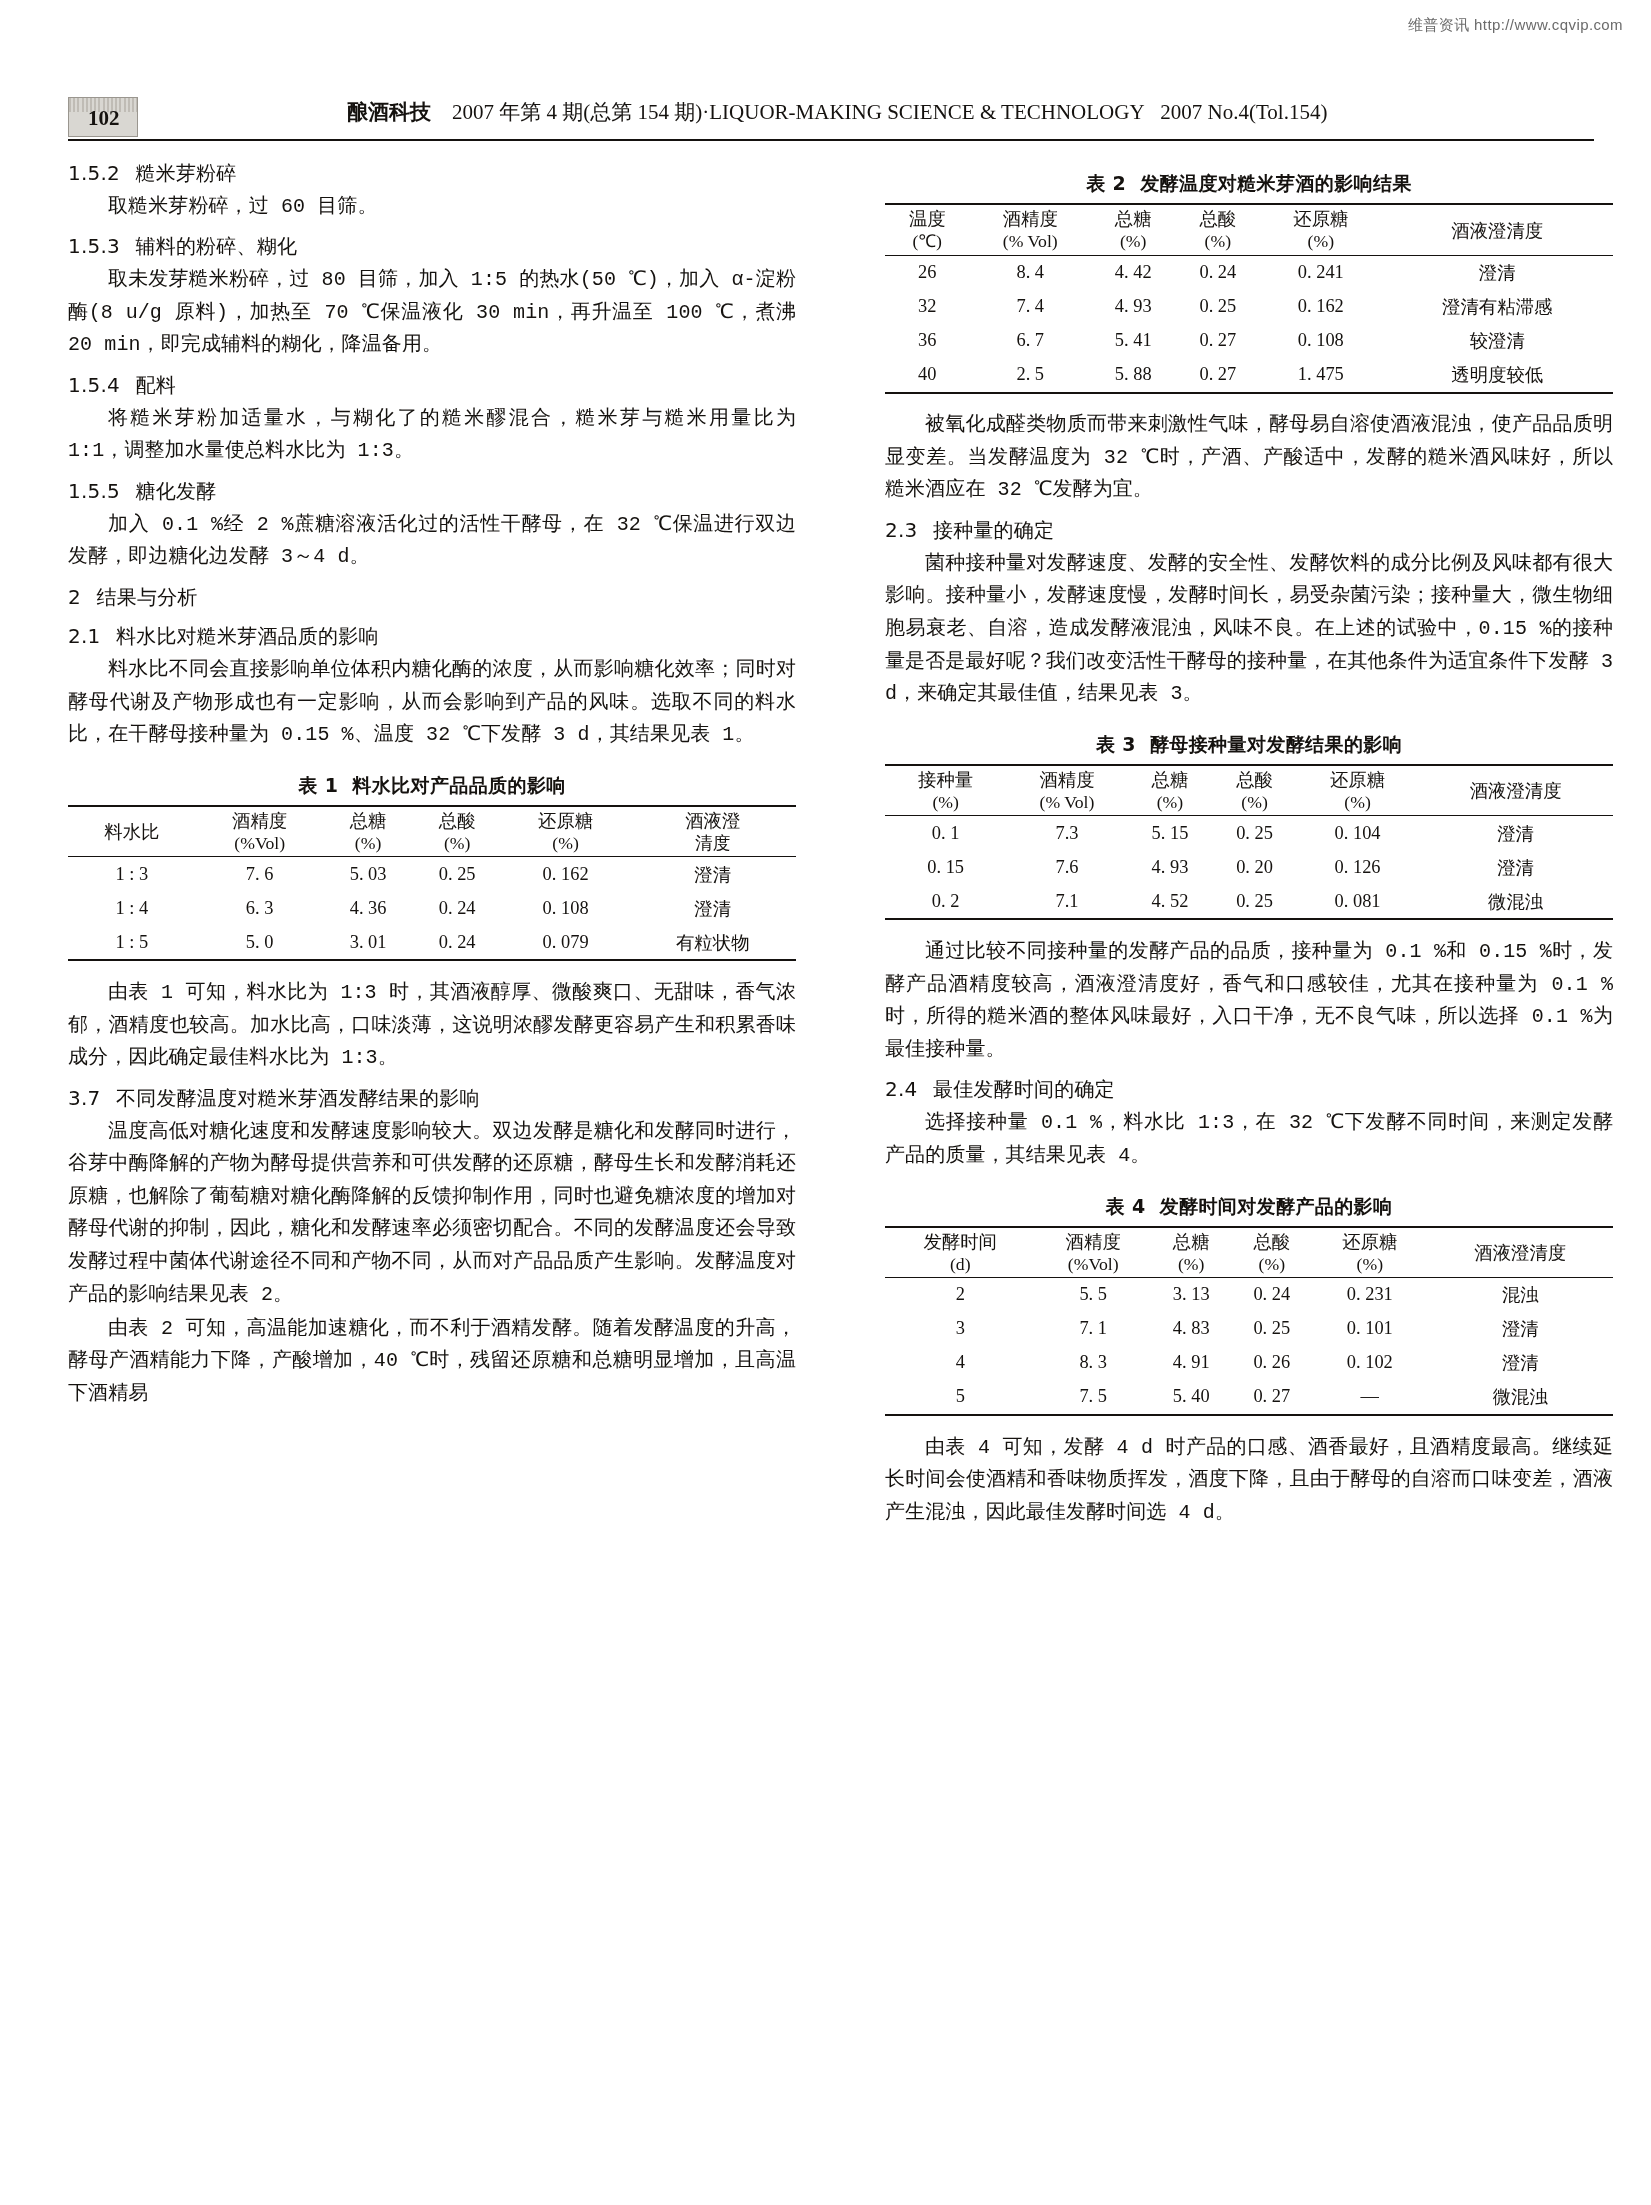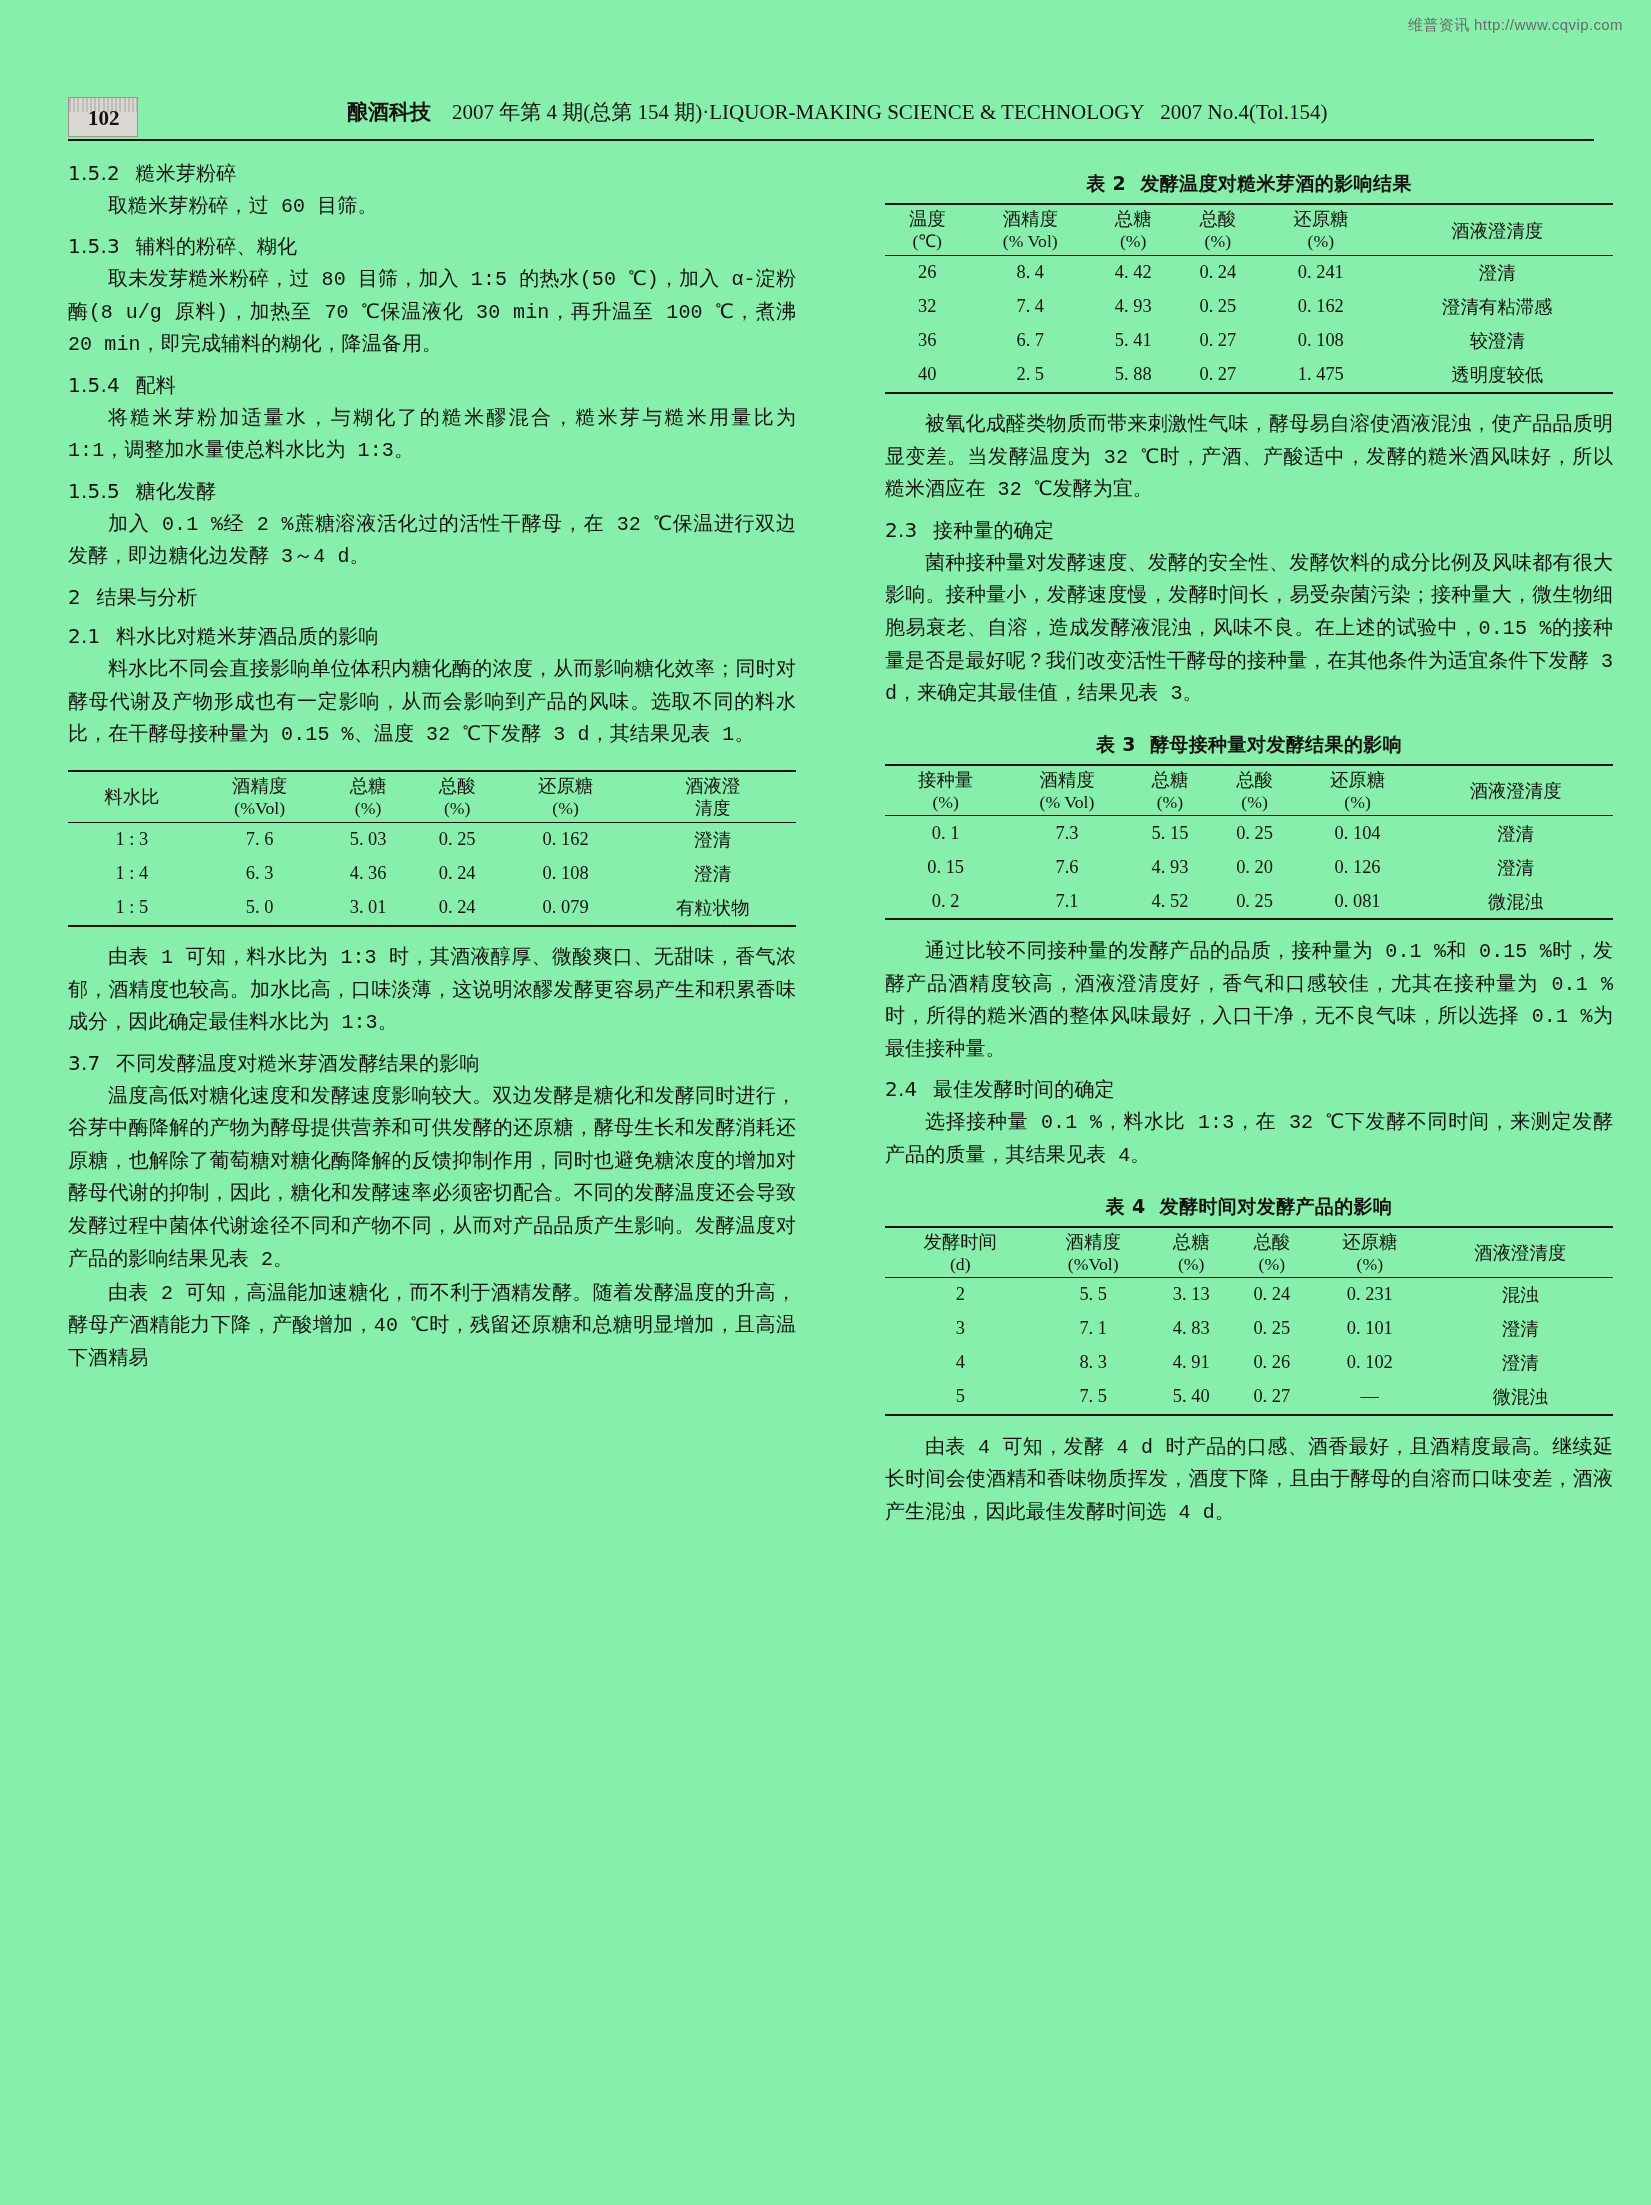--- a/index.html
+++ b/index.html
@@ -4,21 +4,21 @@
 <style>
   html, body {
     margin: 0;
     padding: 0;
     background: #e8e6e1;
   }
   .page {
     position: relative;
     width: 1651px;
     height: 2205px;
-    background: #86efac;
+    background: #ffffff;
     font-family: "Liberation Serif", "DejaVu Serif", serif;
     color: #15120f;
     overflow: hidden;
   }
   .watermark {
     position: absolute;
     top: 15.6px;
     right: 28px;
     font-size: 15px;
     color: #6b6b6b;
@@ -170,20 +170,21 @@
       <div class="h-num"><span>1.5.3</span><span class="sp"></span><span>辅料的粉碎、糊化</span></div>
       <p class="body">取未发芽糙米粉碎，过 80 目筛，加入 1:5 的热水(50 ℃)，加入 α-淀粉酶(8 u/g 原料)，加热至 70 ℃保温液化 30 min，再升温至 100 ℃，煮沸 20 min，即完成辅料的糊化，降温备用。</p>
       <div class="h-num"><span>1.5.4</span><span class="sp"></span><span>配料</span></div>
       <p class="body">将糙米芽粉加适量水，与糊化了的糙米醪混合，糙米芽与糙米用量比为 1:1，调整加水量使总料水比为 1:3。</p>
       <div class="h-num"><span>1.5.5</span><span class="sp"></span><span>糖化发酵</span></div>
       <p class="body">加入 0.1 %经 2 %蔗糖溶液活化过的活性干酵母，在 32 ℃保温进行双边发酵，即边糖化边发酵 3～4 d。</p>
       <div class="h-num"><span>2</span><span class="sp"></span><span>结果与分析</span></div>
       <div class="h-num"><span>2.1</span><span class="sp"></span><span>料水比对糙米芽酒品质的影响</span></div>
       <p class="body">料水比不同会直接影响单位体积内糖化酶的浓度，从而影响糖化效率；同时对酵母代谢及产物形成也有一定影响，从而会影响到产品的风味。选取不同的料水比，在干酵母接种量为 0.15 %、温度 32 ℃下发酵 3 d，其结果见表 1。</p>
       <div class="tbl-wrap">
+        <div class="tbl-title"><span class="tnum">表 1</span><span>料水比对产品品质的影响</span></div>
         <table class="data">
           <thead>
             <tr class="top-line mid-line">
               <th class="t-head-cell">
                 <div class="cn-cell">料水比</div>
               </th>
               <th class="t-head-cell">
                 <div class="cn-cell">酒精度</div>
                 <div class="unit">(%Vol)</div>
               </th>

